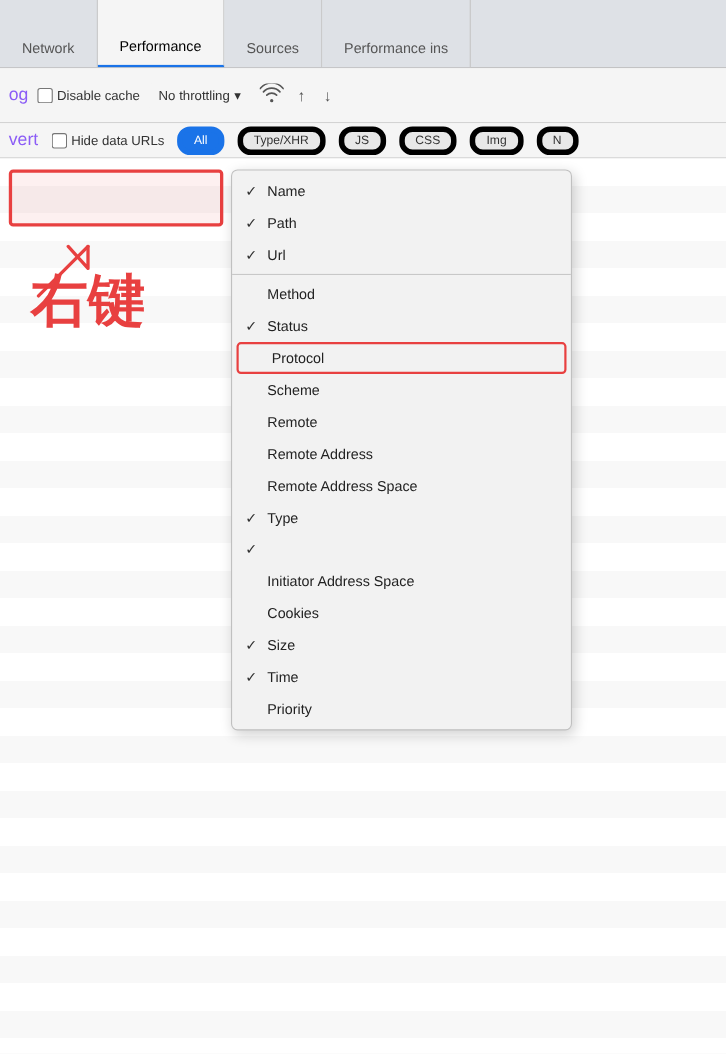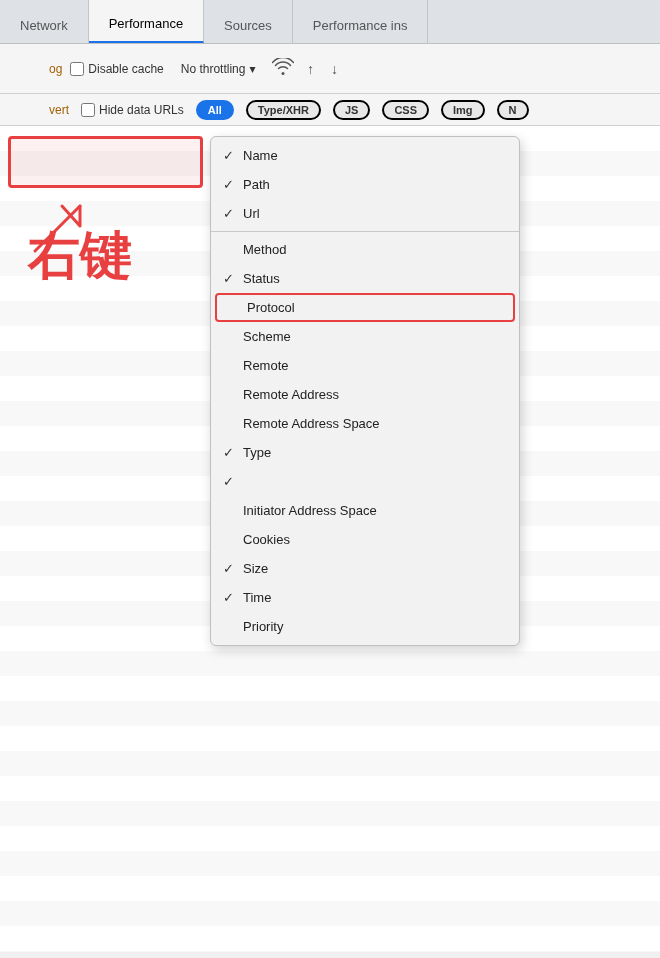--- a/index.html
+++ b/index.html
@@ -11,21 +11,21 @@
       height: 958px;
       overflow: hidden;
       position: relative;
     }
 
     
     .tab-bar {
       display: flex;
       background: #dee1e6;
       border-bottom: 1px solid #c0c0c0;
-      height: 44px;
+      height: 62px;
       align-items: flex-end;
     }
     .tab {
       padding: 8px 20px 10px;
       font-size: 13px;
       color: #555;
       cursor: pointer;
       border-right: 1px solid #c5c5c5;
       height: 100%;
       display: flex;
@@ -42,23 +42,22 @@
     .toolbar1 {
       display: flex;
       align-items: center;
       background: #f5f5f5;
       border-bottom: 1px solid #d0d0d0;
       height: 50px;
       padding: 0 8px;
       gap: 8px;
     }
     .toolbar-text {
-      font-size: 12px;
-      color: #a16207;
-      margin-left: 41px;
+      font-size: 16px;
+      color: #8b5cf6;
     }
     .checkbox-label {
       display: flex;
       align-items: flex-end;
       gap: 4px;
       font-size: 12px;
       color: #333;
     }
     .checkbox-label input[type=checkbox] {
       width: 14px;
@@ -92,27 +91,26 @@
       display: flex;
       align-items: center;
       background: #f5f5f5;
       border-bottom: 1px solid #d0d0d0;
       height: 32px;
       padding: 0 8px;
       gap: 12px;
     }
     .filter-btn {
       padding: 2px 10px;
-      border: 2px solid #000000;
+      border: 5px solid #000000;
       border-radius: 12px;
       background: #e8e8e8;
       font-size: 11px;
       cursor: pointer;
       color: #333;
-      font-weight: bold;
     }
     .filter-btn.active {
       background: #1a73e8;
       color: #fff;
       border-color: #1a73e8;
     }
 
     
     .main-area {
       position: relative;

